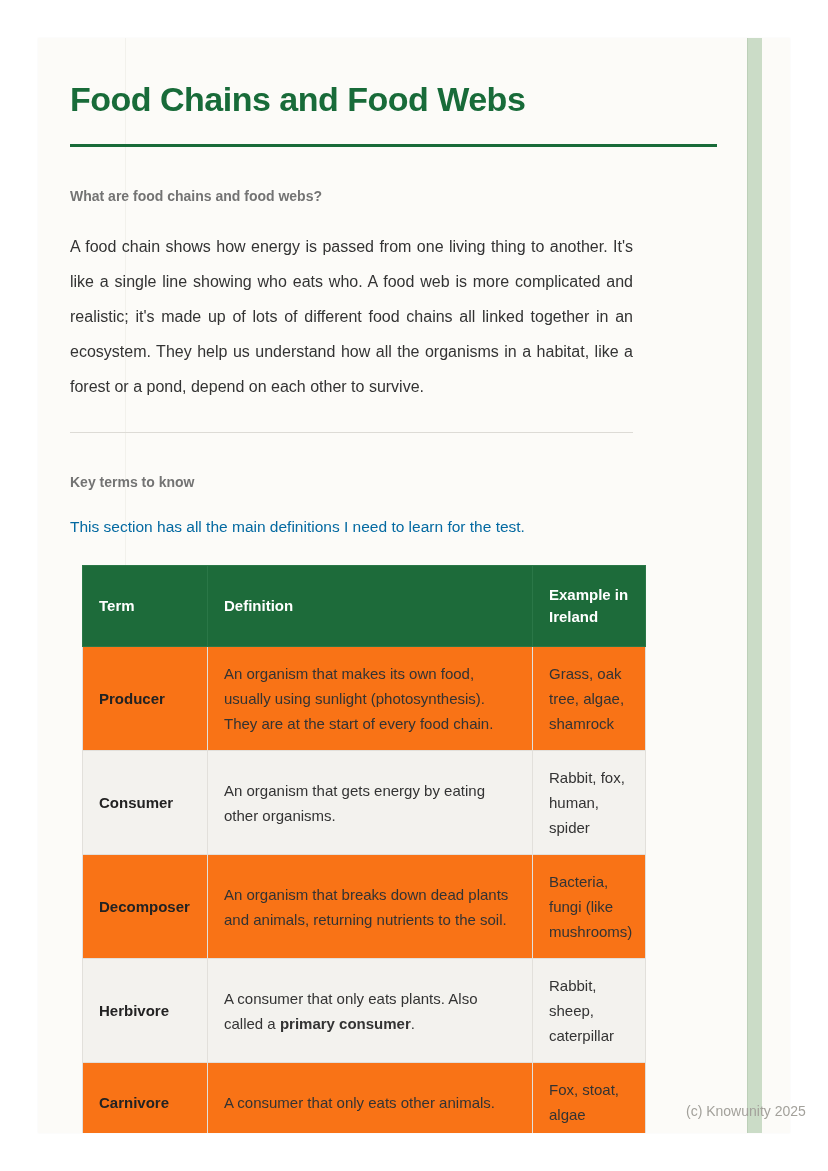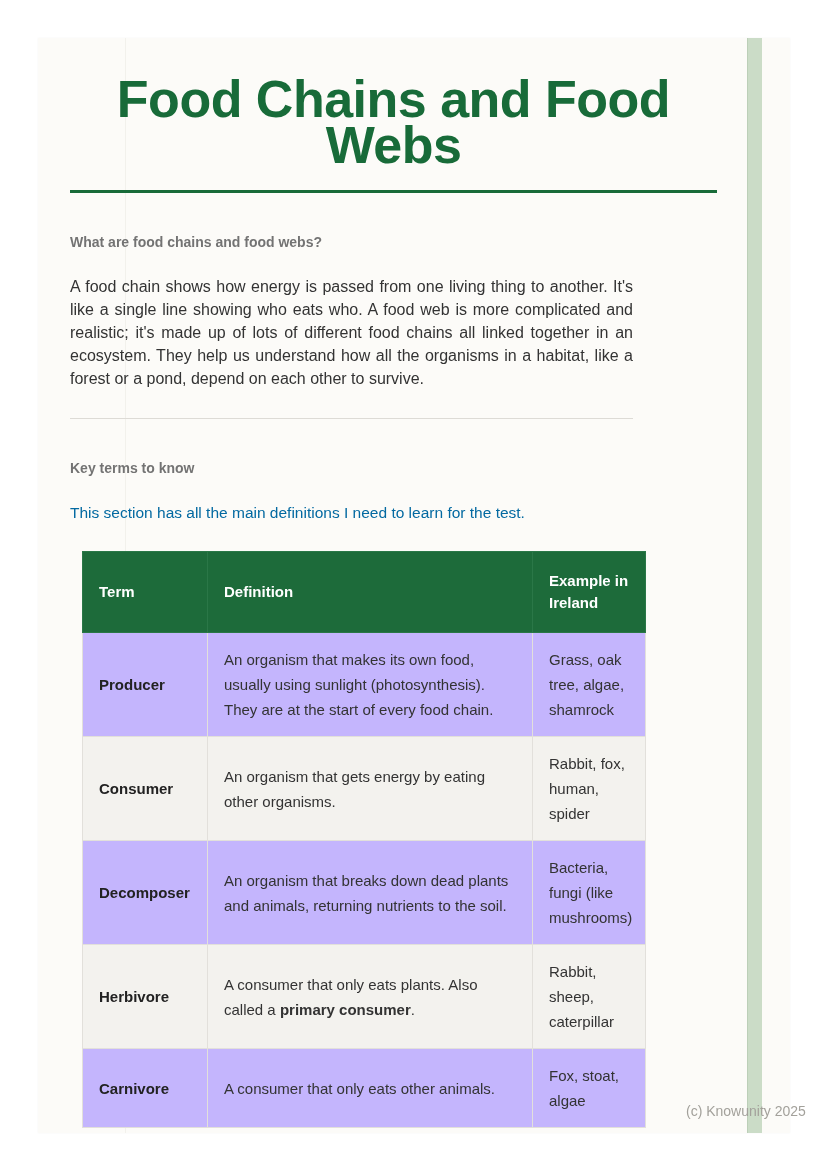--- a/index.html
+++ b/index.html
@@ -40,46 +40,45 @@
     background: #cbdcc7;
     border-left: 1px solid #bccfb8;
   }
   .content {
     position: relative;
     padding: 38px 0 0 32px;
     width: 647px;
   }
   h1.doc-title {
     margin: 0;
-    font-size: 52px;
+    font-size: 34px;
     line-height: 46px;
     font-weight: 800;
     letter-spacing: -0.5px;
     color: #186b39;
-    text-align: center;
   }
   .title-rule {
     margin-top: 22px;
     width: 647px;
     height: 3px;
     background: #186b39;
     border: none;
   }
   h2.section-heading {
     margin: 36px 0 0 0;
     font-size: 14px;
     line-height: 26px;
     font-weight: 700;
     color: #737373;
   }
   p.body-text {
     margin: 20px 0 8px 0;
     width: 563px;
     font-size: 16px;
-    line-height: 23px;
+    line-height: 35px;
     color: #333333;
     text-align: justify;
   }
   .divider {
     margin-top: 28px;
     width: 563px;
     height: 1px;
     background: #dddbd6;
     border: none;
   }
@@ -118,21 +117,21 @@
     border: 1px solid #e2e0db;
     padding: 14px 16px;
     vertical-align: middle;
     color: #333333;
     line-height: 25px;
   }
   table.terms-table td.term-cell {
     font-weight: 700;
     color: #222222;
   }
-  table.terms-table tr.row-even td { background: #c4b5fd; }
+  table.terms-table tr.row-even td { background: #f97316; }
   table.terms-table tr.row-odd  td { background: #f3f2ee; }
   .watermark {
     position: absolute;
     left: 686px;
     top: 1103px;
     font-size: 14px;
     color: #a3a19b;
     z-index: 5;
     white-space: nowrap;
   }

